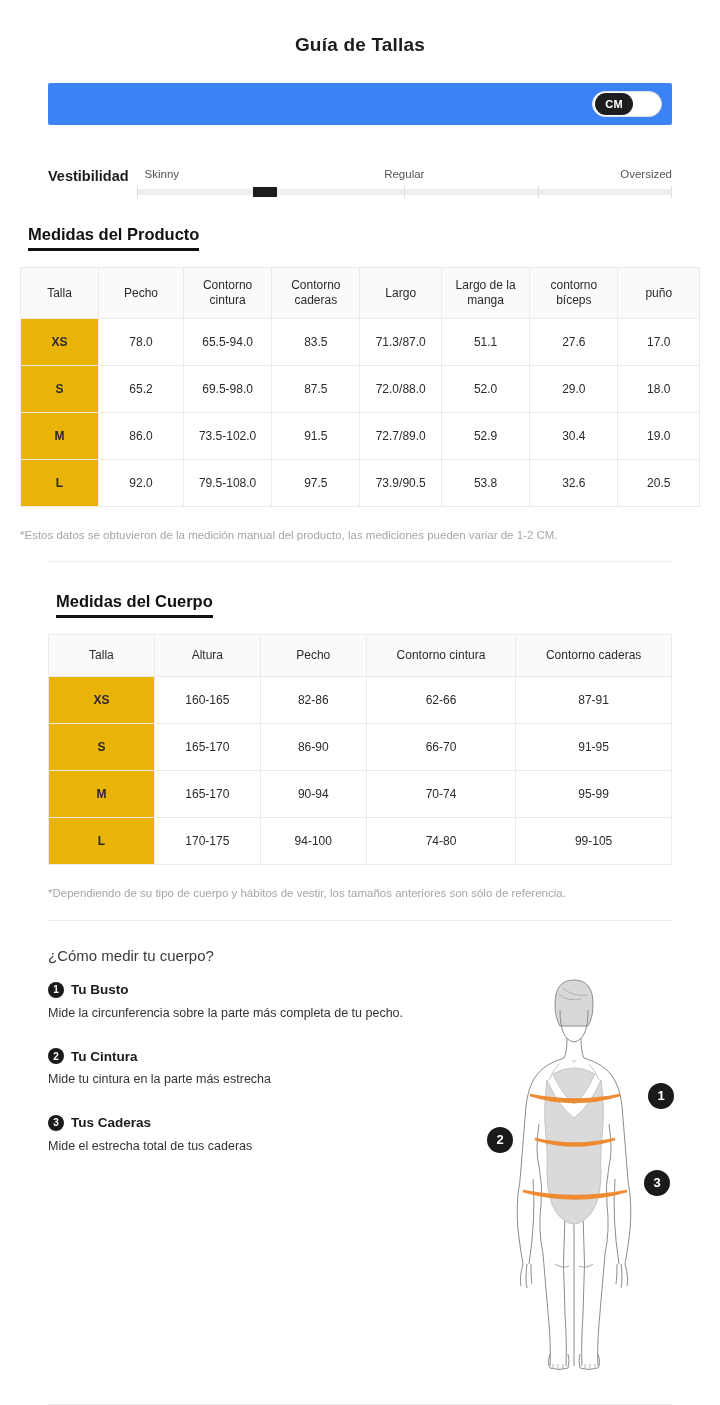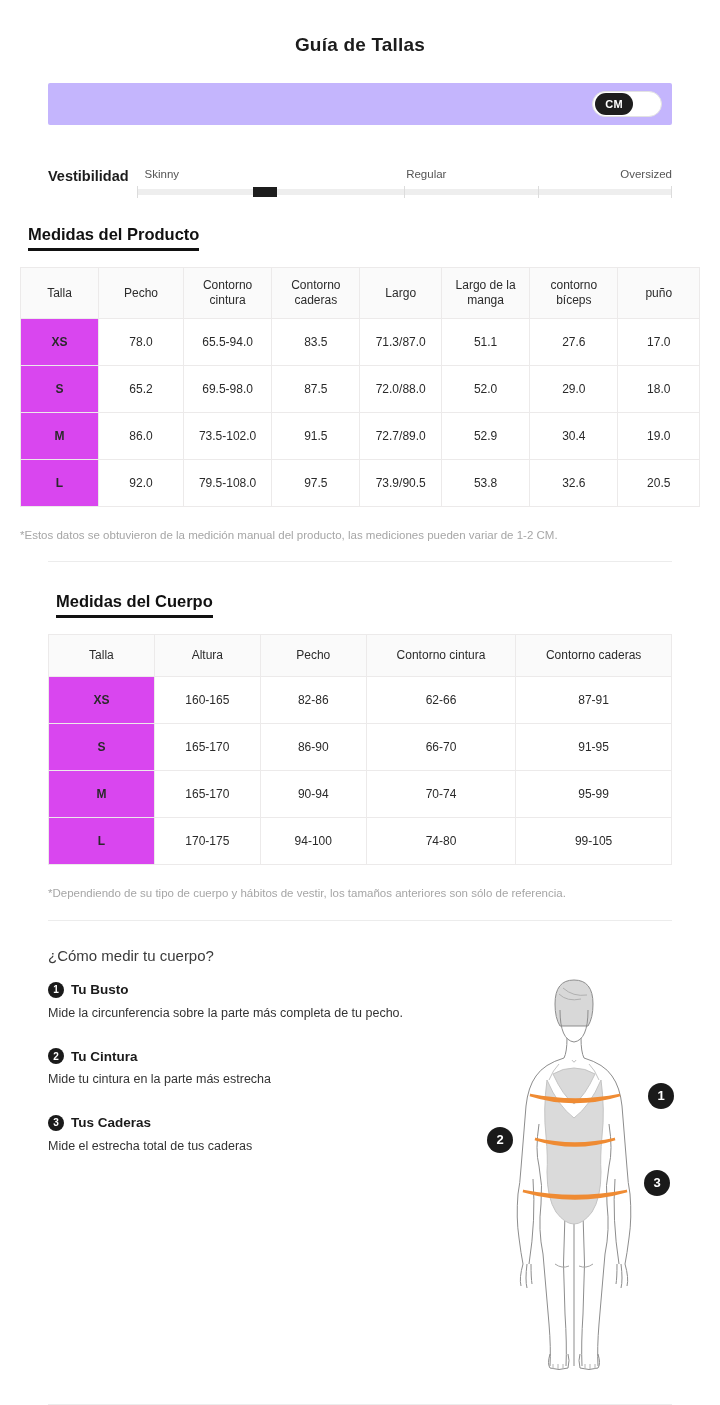--- a/index.html
+++ b/index.html
@@ -23,21 +23,21 @@
     font-weight: bold;
     color: #1c1c1c;
     padding-top: 34px;
     letter-spacing: .2px;
   }
 
   
   .unit-bar {
     margin: 27px 48px 0 48px;
     height: 42px;
-    background: #c4b5fd;
+    background: #3b82f6;
     border-radius: 2px;
     display: flex;
     align-items: center;
     justify-content: flex-end;
     padding-right: 10px;
   }
   .unit-toggle {
     width: 70px;
     height: 26px;
     border: 1px solid #e2e2e2;
@@ -80,21 +80,21 @@
   }
   .fit-slider { flex: 1; position: relative; }
   .fit-ticks {
     position: relative;
     height: 20px;
     font-size: 11.5px;
     color: #555555;
   }
   .fit-ticks span { position: absolute; bottom: 0; white-space: nowrap; }
   .tick-0 { left: 8px; }
-  .tick-1 { left: 50%; transform: translateX(-50%); margin-left: 22px; }
+  .tick-1 { left: 50%; transform: translateX(-50%); }
   .tick-2 { right: 0; }
   .fit-track {
     margin-top: 9px;
     height: 6px;
     background: #eeeeee;
     position: relative;
   }
   .fit-track .notch {
     position: absolute;
     top: -3px;
@@ -142,21 +142,21 @@
   thead th {
     background: #fafafa;
     font-weight: normal;
     color: #2b2b2b;
     height: 50px;
     line-height: 1.25;
     font-size: 12px;
   }
   tbody td { height: 47px; background: #ffffff; }
   tbody td.size-col {
-    background: #d946ef;
+    background: #eab308;
     font-weight: bold;
     font-size: 12px;
   }
   .table-body-measure thead th { height: 42px; }
   .table-body-measure tbody td { height: 47px; }
 
   
   .note {
     margin: 20px 20px 0 20px;
     font-size: 11.5px;

